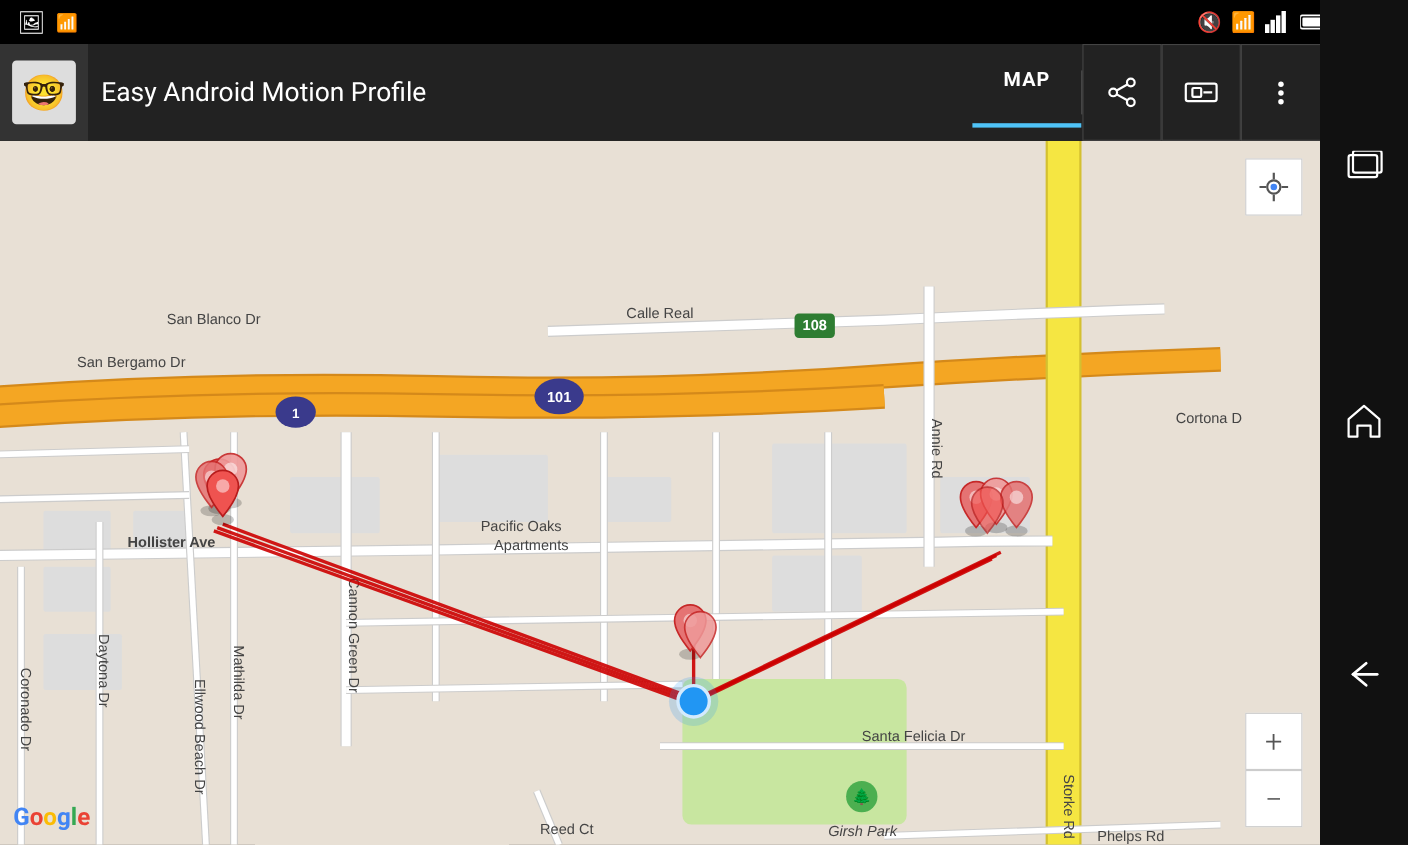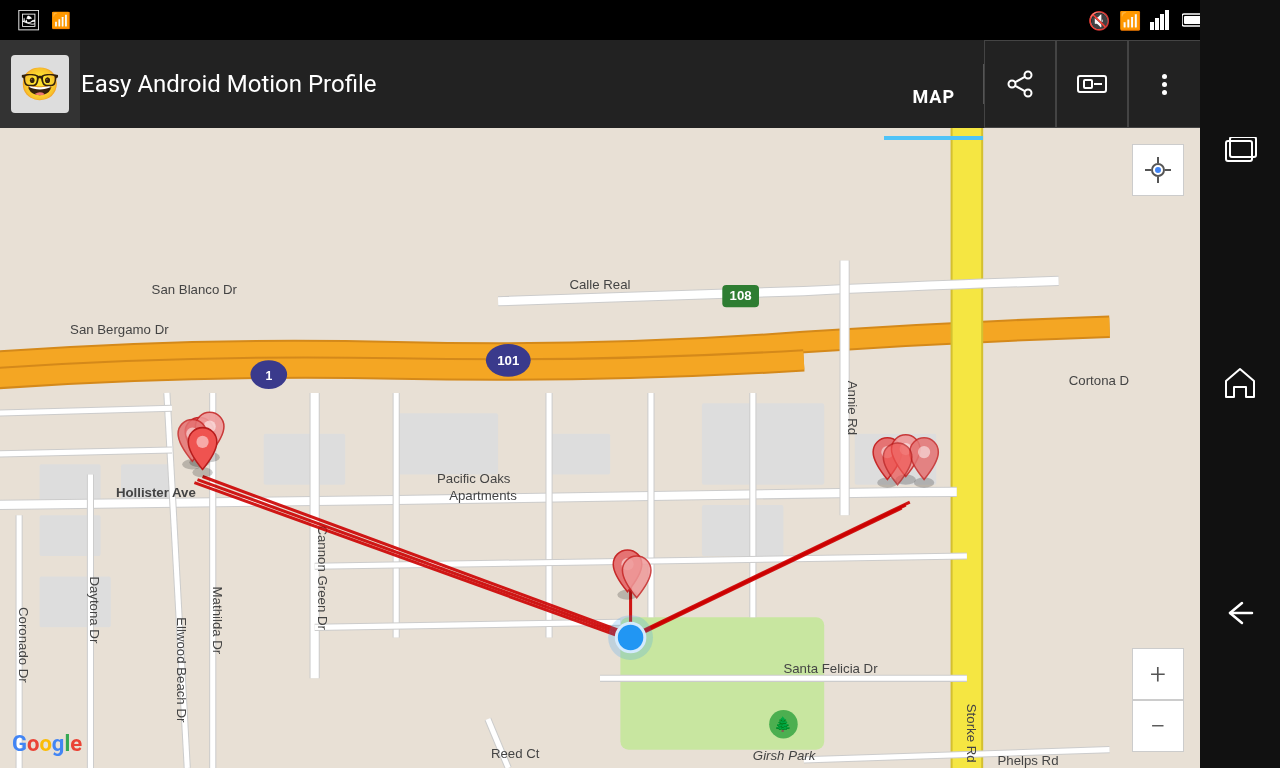--- a/index.html
+++ b/index.html
@@ -90,26 +90,26 @@
       display: flex;
       align-items: center;
       justify-content: center;
       font-size: 28px;
     }
     #app-title {
       flex: 1;
       color: #fff;
       font-size: 24px;
       font-weight: 400;
-      padding-left: 1px;
+      padding-left: 12px;
     }
     #app-tabs {
       display: flex;
       height: 112px;
-      align-items: flex-end;
+      align-items: flex-start;
     }
     .app-tab {
       height: 88px;
       display: flex;
       align-items: center;
       justify-content: center;
       padding: 0 28px;
       color: #fff;
       font-size: 18px;
       font-weight: bold;

